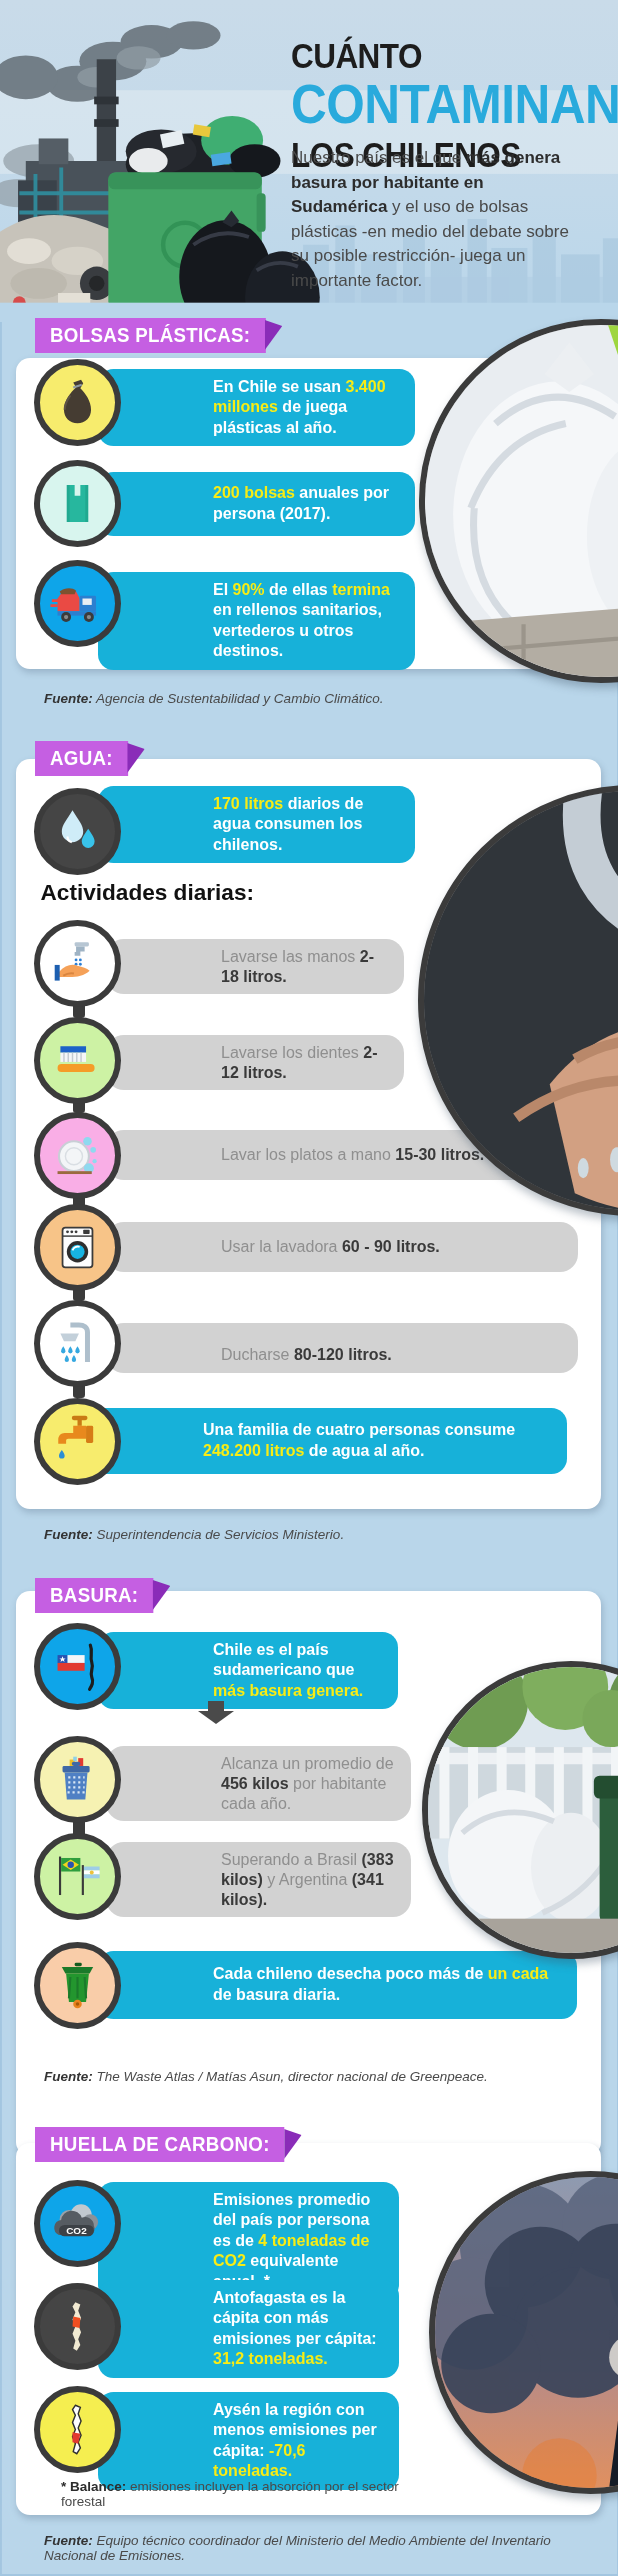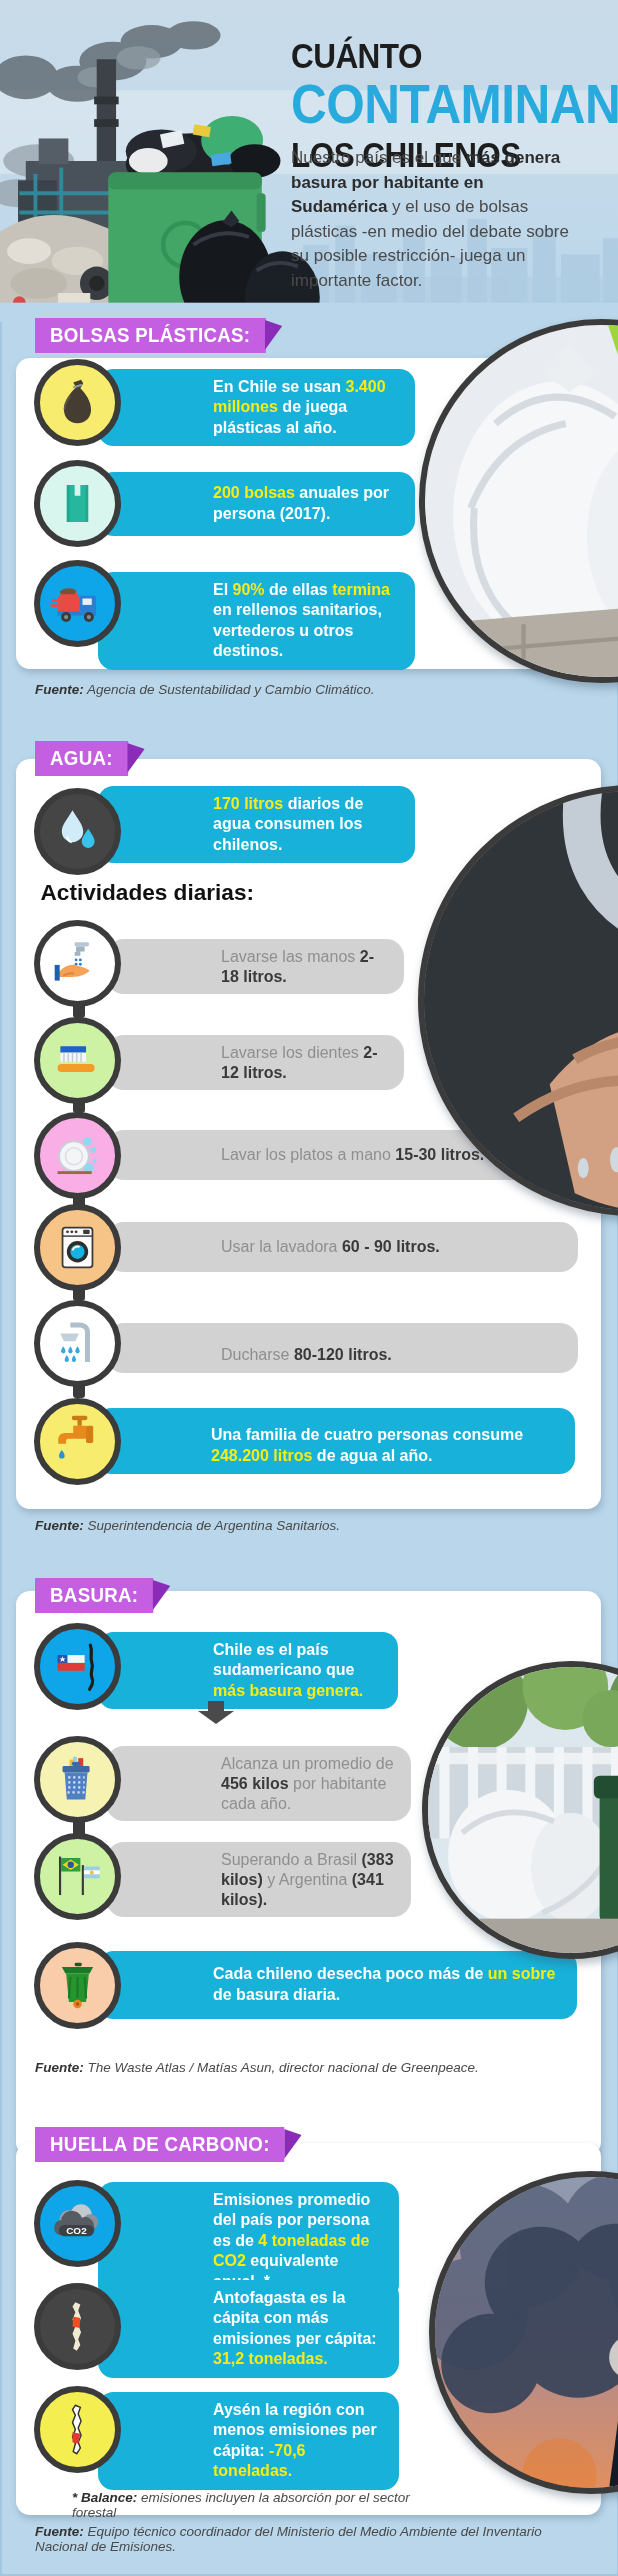--- a/index.html
+++ b/index.html
@@ -40,23 +40,23 @@
   .tbox.cyan{background:#17b1d9;color:#fff;font-weight:bold;font-size:16px;line-height:20.6px;}
   .tbox.gray{background:#d2d2d2;color:#8f8f8f;font-size:16px;line-height:20px;border-radius:18px;}
   .hl{color:#f8ec15;}
   .bd{color:#3a3a3a;font-weight:bold;}
   .connector{position:absolute;width:11.6px;height:19.3px;background:#3b3b3b;border-radius:3.2px;z-index:1;}
   .arrow{position:absolute;z-index:4;}
   .arrow .stem{width:15.5px;height:9.7px;background:#4a4a4a;margin:0 auto;}
   .arrow .head{width:0;height:0;border-left:18.7px solid transparent;border-right:18.7px solid transparent;
                border-top:13px solid #4a4a4a;}
   .sec-heading{position:absolute;margin:0;font-size:22.6px;font-weight:bold;color:#111;z-index:4;}
-  .fuente{position:absolute;margin:0;font-style:italic;font-size:13.5px;color:#4a4a4a;z-index:2;}
+  .fuente{position:absolute;margin:9px;font-style:italic;font-size:13.5px;color:#4a4a4a;z-index:2;}
   .fuente .fb{font-weight:bold;color:#333;}
-  .note{position:absolute;margin:11px;font-style:italic;font-size:13.5px;color:#4a4a4a;z-index:4;}
+  .note{position:absolute;margin:0;font-size:13.5px;color:#4a4a4a;z-index:4;}
   .note .b{font-weight:bold;color:#2d2d2d;}
   
   .bg-yellow{background:#f7ec6d}.bg-aqua{background:#d8f5ee}.bg-pink{background:#0ea5e9}
   .bg-charcoal{background:#454545}.bg-white{background:#fff}.bg-green{background:#cdf2a4}
   .bg-magenta{background:#f9aee6}.bg-orange{background:#f7c488}.bg-paleyellow{background:#f6f2b2}
   .bg-peach{background:#f9cda9}.bg-brightyellow{background:#f5ee50}
 </style>
 </head>
 <body>
 
@@ -335,42 +335,42 @@
 
     <div class="icircle bg-yellow" style="left:18px;top:639px;">
       <svg viewBox="0 0 80 80">
           <rect x="40" y="8" width="6" height="10" fill="#c97a14"></rect>
           <rect x="32" y="4" width="22" height="6" rx="3" fill="#c97a14"></rect>
           <path d="M52 18H34v10H22c-5 0-9 4-9 9v6h11v-4c0-2 1-3 3-3h25z" fill="#e8891d"></path>
           <rect x="52" y="18" width="10" height="24" rx="2" fill="#d67c16"></rect>
           <path d="M18 52c2 3 4 6 4 8a4 4 0 1 1-8 0c0-2 2-5 4-8z" fill="#2d8fd4"></path>
         </svg>
     </div>
-    <div class="tbox cyan" style="left:80px;top:649px;width:479px;min-height:66px;align-items:flex-end;">
+    <div class="tbox cyan" style="left:72px;top:649px;width:479px;min-height:66px;">
       <p><span>Una familia de cuatro personas consume </span><span class="hl">248.200 litros</span><span> de agua al año.</span></p>
     </div>
   </div>
   <div class="photo" style="left:418px;top:785px;width:419px;height:419px;">
     <svg viewBox="0 0 100 100" preserveAspectRatio="xMidYMid slice">
       <rect width="100" height="100" fill="#30353a"></rect>
       <path d="M38 0c-2 16 4 28 20 34" stroke="#c4cdd5" stroke-width="9" fill="none"></path>
       <rect x="52" y="27" width="13" height="9" rx="2" fill="#dde4ea" transform="rotate(28 58 32)"></rect>
       <path d="M60 38l-2 14M64 40l-1 16M56 40l-3 12M68 42v12" stroke="#e8f2f8" stroke-width="1.5" opacity=".8" fill="none"></path>
       <path d="M30 70q18-22 44-10 14 8 20 22l-6 14q-30 10-52 0z" fill="#d2a082"></path>
       <path d="M22 78q20-14 44-6M36 64q14-8 30-2" stroke="#b9886a" stroke-width="2.5" fill="none"></path>
       <g fill="#cfe0ea" opacity=".9">
         <ellipse cx="46" cy="88" rx="1.6" ry="3"></ellipse>
           <ellipse cx="54" cy="92" rx="1.4" ry="2.6"></ellipse>
         <ellipse cx="62" cy="88" rx="1.6" ry="3"></ellipse>
           <ellipse cx="38" cy="90" rx="1.3" ry="2.4"></ellipse>
       </g>
     </svg>
   </div>
   <p class="fuente" style="left:35px;top:1518px;">
-    <span class="fb">Fuente:</span><span> Superintendencia de Argentina Sanitarios.</span>
+    <span class="fb">Fuente:</span><span> Superintendencia de Servicios Ministerio.</span>
   </p>
 
   <div class="banner" style="left:35px;top:1578px;">
     <span>BASURA:</span><i class="fold"></i>
   </div>
   <div class="card" style="top:1591px;height:565px;">
     <div class="connector" style="left:57px;top:227px;"></div>
 
     <div class="icircle bg-pink" style="left:18px;top:32px;">
       <svg viewBox="0 0 80 80">
@@ -428,21 +428,21 @@
       <svg viewBox="0 0 80 80">
           <rect x="36" y="8" width="10" height="5" rx="2" fill="#145c20"></rect>
           <path d="M18 14h44l-5 9H23z" fill="#1b7a2a"></path>
           <path d="M24 23h32l-4 40H28z" fill="#23962e"></path>
           <path d="M30 28l-2 30M40 28v30M50 28l2 30" stroke="#1b7a2a" stroke-width="3" fill="none"></path>
           <circle cx="40" cy="66" r="6" fill="#e8821e"></circle>
           <circle cx="40" cy="66" r="2.5" fill="#a85808"></circle>
         </svg>
     </div>
     <div class="tbox cyan" style="left:82px;top:360px;width:479px;min-height:68px;">
-      <p><span>Cada chileno desecha poco más de </span><span class="hl">un sobre</span><span> de basura diaria.</span></p>
+      <p><span>Cada chileno desecha poco más de </span><span class="hl">un cada</span><span> de basura diaria.</span></p>
     </div>
   </div>
   <div class="photo" style="left:422px;top:1661px;width:286px;height:286px;">
     <svg viewBox="0 0 100 100" preserveAspectRatio="xMidYMid slice">
       <rect width="100" height="100" fill="#dde7ee"></rect>
       <circle cx="18" cy="12" r="17" fill="#6f9c52"></circle>
         <circle cx="48" cy="7" r="15" fill="#7fae5e"></circle>
       <circle cx="80" cy="13" r="17" fill="#689350"></circle>
         <circle cx="64" cy="18" r="10" fill="#7aa85a"></circle>
       <path d="M70 8l7 2-5 28-7-2z" fill="#e8c030"></path>

